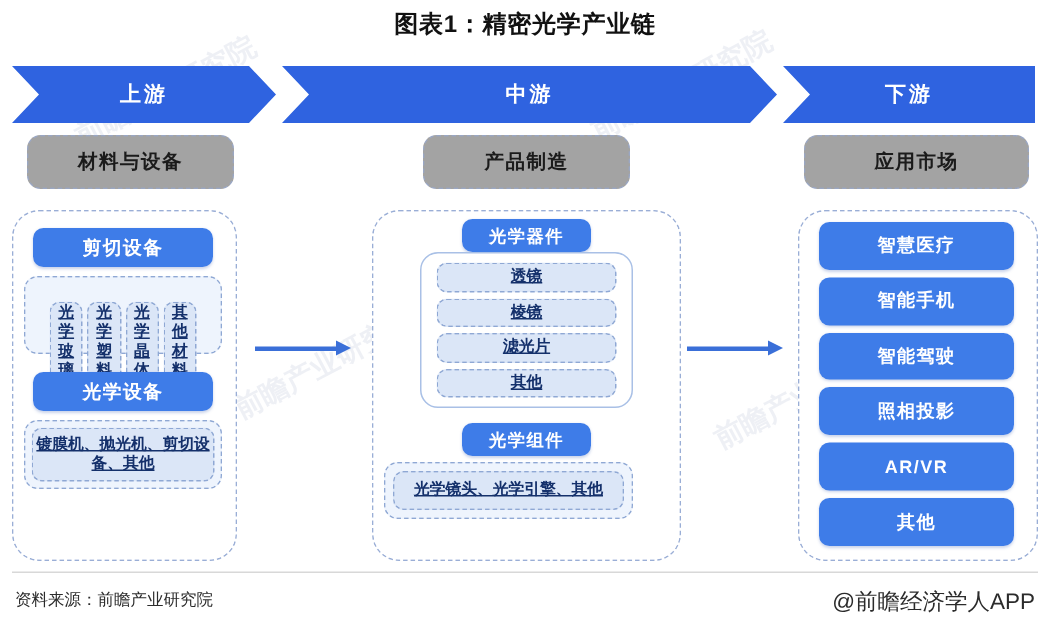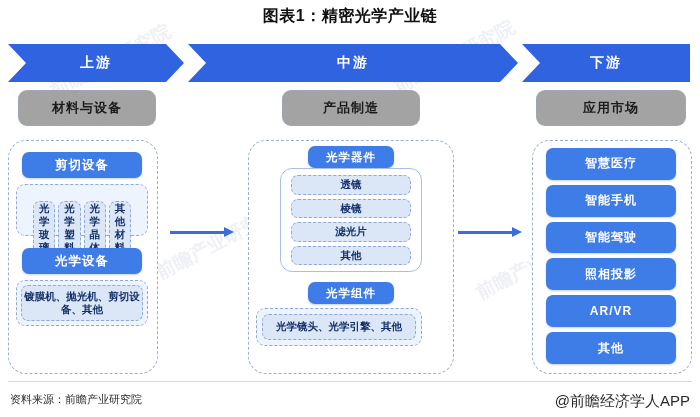--- a/index.html
+++ b/index.html
@@ -118,20 +118,21 @@
     border-radius: 7px;
     color: #14306b;
     font-size: 10.5px;
     font-weight: bold;
     display: flex;
     align-items: center;
     justify-content: center;
     text-align: center;
     line-height: 1.25;
     box-sizing: border-box;
+    text-decoration: underline;
   }
 
   
   .left-mat-pill { top: 152px; left: 22px; width: 120px; height: 26px; }
   .left-grid {
     position: absolute;
     top: 184px;
     left: 16px;
     width: 132px;
     height: 52px;

